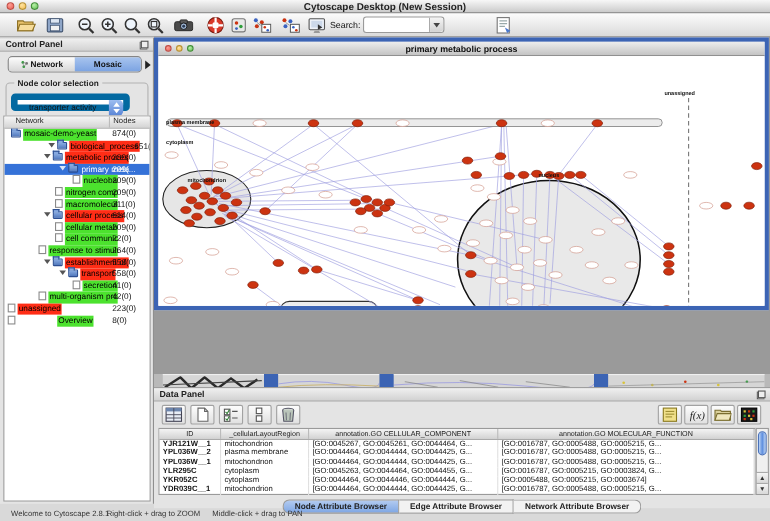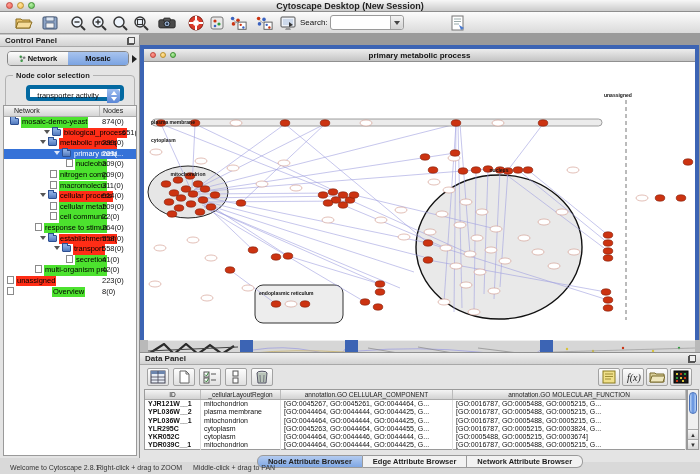--- a/index.html
+++ b/index.html
@@ -49,22 +49,22 @@
     color:#111; background:linear-gradient(#fdfdfd,#d6d6d6); }
   .cp-tab.sel { background:linear-gradient(#a8c4ee,#7ba3e2); }
   .cp-tab .ticon { display:inline-block; width:7px; height:7px; vertical-align:-1px; margin-right:2px;}
   #cp-tab-arrow { position:absolute; left:132px; top:20px; width:0; height:0;
     border-top:4px solid transparent; border-bottom:4px solid transparent; border-left:5px solid #222; }
 
   #ncs-group { position:absolute; left:5px; top:40px; width:130px; height:56px;
     border:1px solid #b2b2b2; border-radius:4px; }
   #ncs-title { position:absolute; left:7px; top:-5px; background:#e4e4e4; padding:0 3px;
     font-size:7.5px; font-weight:bold; color:#222; }
-  #ncs-combo { position:absolute; left:20px; top:9px; width:98px; height:16px;
-    background:#fff; border:4px solid #0369a1; border-radius:4px; }
+  #ncs-combo { position:absolute; left:4px; top:9px; width:108px; height:16px;
+    background:#fff; border:6px solid #0369a1; border-radius:4px; }
   #ncs-combo .val { position:absolute; left:0; right:14px; top:0; height:14px; line-height:14px;
     font-size:7.5px; text-align:center; color:#111; white-space:nowrap; overflow:hidden;}
   #ncs-combo .stepper { position:absolute; right:0; top:0; width:13px; height:14px;
     background:linear-gradient(#9dbdf0,#5b86d6); border-radius:0 4px 4px 0; }
   #ncs-combo .stepper:before { content:""; position:absolute; left:3.5px; top:2px;
     border-left:3px solid transparent; border-right:3px solid transparent; border-bottom:4px solid #fff;}
   #ncs-combo .stepper:after  { content:""; position:absolute; left:3.5px; bottom:2px;
     border-left:3px solid transparent; border-right:3px solid transparent; border-top:4px solid #fff;}
   #ncs-check { position:absolute; left:10px; top:34px; width:110px; height:12px; }
   #ncs-check .box { position:absolute; left:0; top:0; width:10px; height:10px; border-radius:2px;
@@ -93,21 +93,21 @@
     background:#fff; border:1px solid #8a8a8a; vertical-align:-1px; }
   .tlabel { display:inline-block; padding:0 1px; color:#000; overflow:hidden; vertical-align:top;}
   .hl-green { background:#4ce22e; }
   .hl-red { background:#ff2d16; }
   .rsel .tlabel { background:none; color:#fff; }
   .tnodes { position:absolute; left:98px; top:0; width:36px; color:#111; }
   .rsel .tnodes { color:#fff; }
 
   
   #desktop { position:absolute; left:140px; top:33px; width:560px; height:319px; background:#9a9a9a; }
-  #net-window { position:absolute; left:0; top:12px; width:559px; height:306px;
+  #net-window { position:absolute; left:0; top:1px; width:559px; height:248px;
     border:4px solid #3c64b4; background:#fff; }
   #inner-titlebar { position:relative; height:13px; background:linear-gradient(#ededed,#c4c4c4);
     border-bottom:1px solid #909090; }
   #inner-titlebar .light { top:3px; width:6px; height:6px; }
   #inner-titlebar .l-close { left:6px;  background:radial-gradient(circle at 35% 30%, #ff9d94,#ec6255); border:1px solid #c14840;}
   #inner-titlebar .l-min   { left:16px; background:radial-gradient(circle at 35% 30%, #ffe3a0,#f5bf4f); border:1px solid #b9912f;}
   #inner-titlebar .l-zoom  { left:26px; background:radial-gradient(circle at 35% 30%, #b9f0a8,#62c254); border:1px solid #3f8f34;}
   #inner-title { position:absolute; left:0; right:0; top:0; height:13px; line-height:13px;
     text-align:center; font-size:8px; font-weight:bold; color:#111; }
   #canvas { position:absolute; left:0; top:13px; right:0; bottom:0; background:#fff; overflow:hidden;}

